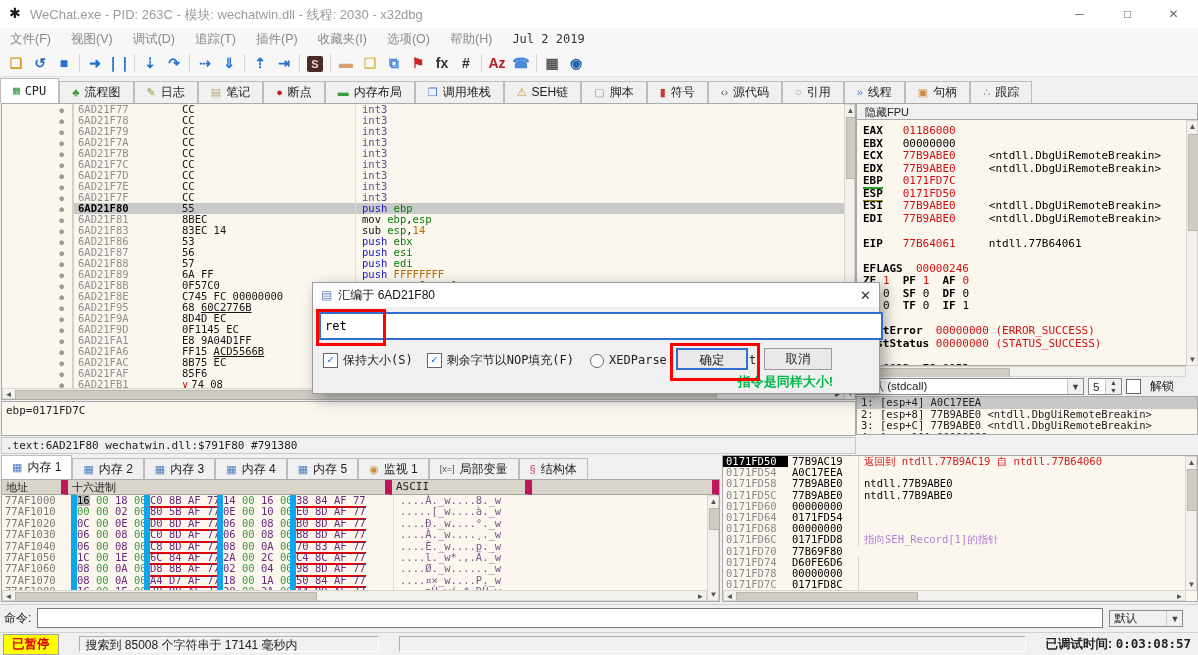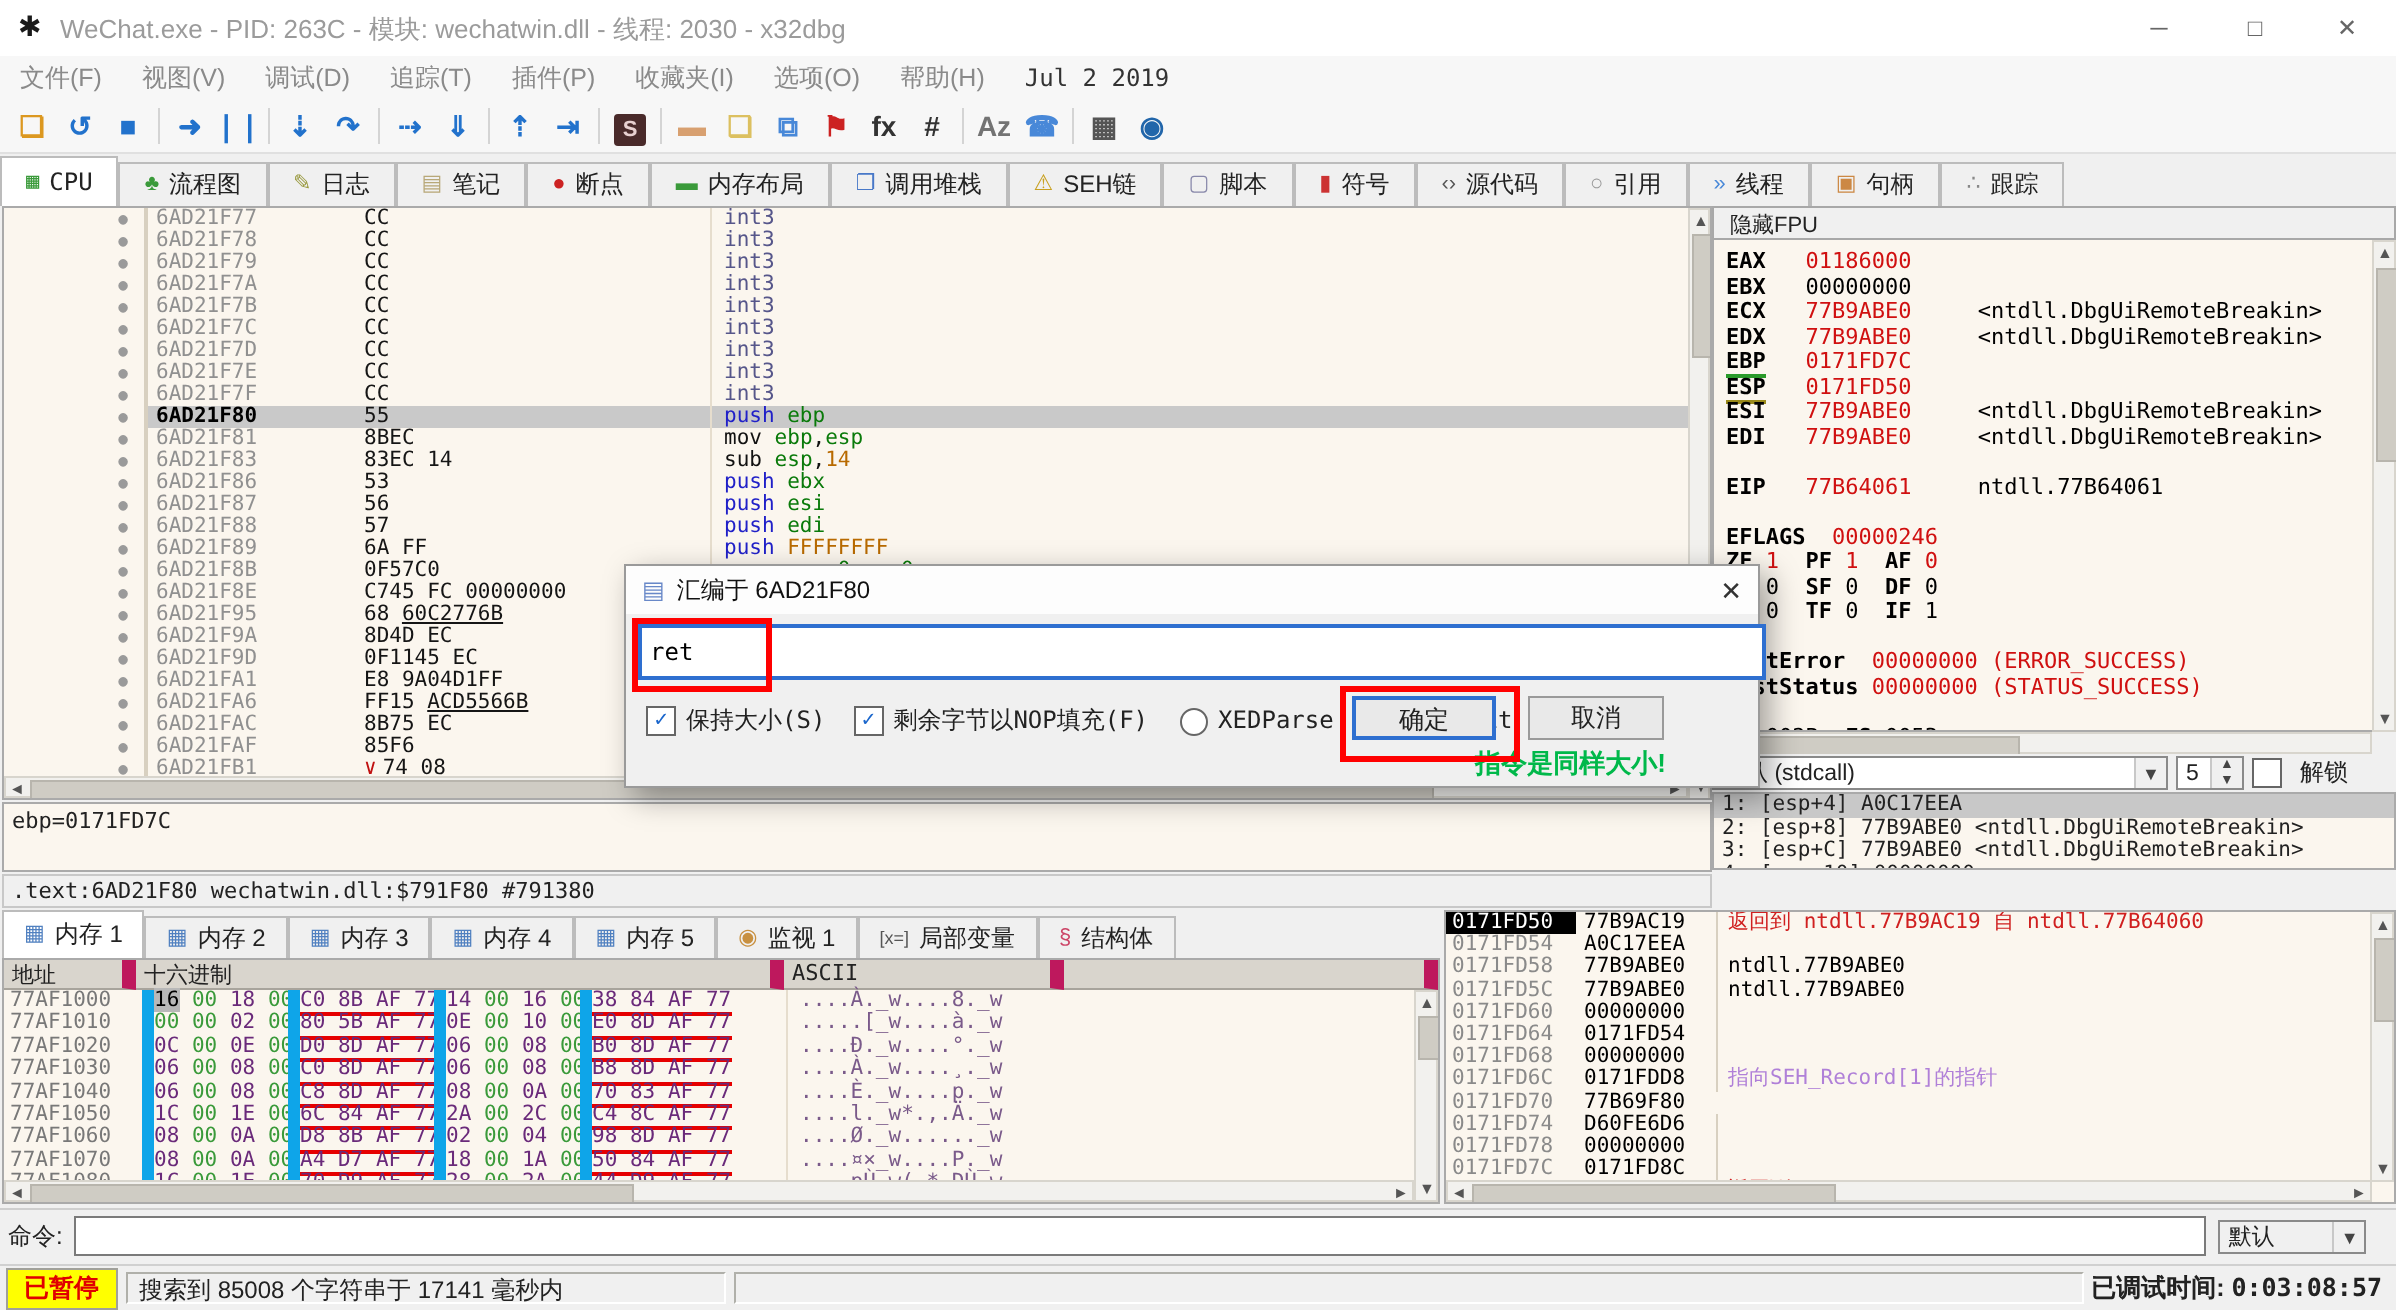--- a/index.html
+++ b/index.html
@@ -81,21 +81,21 @@
   #stackpane{left:722px;top:455px;width:476px;height:147px}
   .sr{display:flex;height:11.2px;line-height:11.2px;font-size:10.5px;white-space:pre}
   .sa{width:62px;padding-left:3px;color:#8a8a8a}
   .sa.sel{background:#000;color:#fff}
   .sv{width:66px;color:#000;padding-left:4px}
   .sc{flex:1;border-left:1px solid #d8d0c0;padding-left:5px}
   .cc-red{color:#d02020}.cc-pur{color:#b080d8}.cc-blk{color:#000}
   
   #cmdbar{left:0;top:604px;width:1198px;height:27px;background:#f0f0f0;border-top:1px solid #cfcfcf;display:flex;align-items:center;gap:6px;padding:0 4px;box-sizing:border-box}
   #cmdinput{width:1058px;height:18px;border:1px solid #7a7a7a;background:#fff;font-size:12px;padding:0 3px}
-  #statusbar{left:0;top:632px;width:1198px;height:23px;background:#f0f0f0;border-top:1px solid #d0d0d0;display:flex;align-items:center;gap:4px;padding:0 3px;box-sizing:border-box}
+  #statusbar{left:0;top:632px;width:1198px;height:23px;background:#f0f0f0;border-top:1px solid #d0d0d0;display:flex;align-items:center;gap:20px;padding:0 3px;box-sizing:border-box}
   #statusstate{background:#ffff00;color:#e00000;font-weight:bold;border:1px solid #a0a09a;padding:1px 8px;font-size:12.5px}
   .sunken{border:1px solid #b0b0aa;border-right-color:#fff;border-bottom-color:#fff;height:16px;line-height:16px;font-size:12px;padding:0 6px;box-sizing:border-box}
   #statustime{font-weight:bold;font-size:12.5px;margin-left:auto;padding-right:4px}
   
   #dlg{left:312px;top:282px;width:566px;height:110px;background:#f0f0f0;border:1px solid #9a9a9a;box-shadow:5px 5px 14px rgba(0,0,0,.35);z-index:50}
   #dlgtitle{height:24px;background:#fdfdfd;display:flex;align-items:center;padding:0 8px;gap:6px;font-size:12px;color:#111}
   #dlgclose{margin-left:auto;color:#333;font-size:13px}
   #dlginput{position:absolute;left:6px;top:29px;width:552px;height:24px;border:2px solid #2e6fd0;background:#fff;font-family:"DejaVu Sans Mono",monospace;font-size:12px;padding:0 4px;box-sizing:content-box}
   .redbox{position:absolute;border:3px solid #ff0000;background:transparent;z-index:60;pointer-events:none}
   #dlgrow{position:absolute;left:10px;top:66px;width:546px;height:22px;display:flex;align-items:center;font-size:12px;font-family:"DejaVu Sans Mono",monospace}
@@ -138,21 +138,21 @@
     <div class="tbsep"></div>
     <span class="tbi"><span class="sbox">S</span></span>
     <div class="tbsep"></div>
     <span class="tbi" style="color: rgb(216, 160, 112);">▬</span>
     <span class="tbi" style="color: rgb(220, 192, 96);">❑</span>
     <span class="tbi" style="color: rgb(72, 136, 216);">⧉</span>
     <span class="tbi" style="color: rgb(204, 34, 34);">⚑</span>
     <span class="tbi" style="color: rgb(51, 51, 51);">fx</span>
     <span class="tbi" style="color: rgb(51, 51, 51);">#</span>
     <div class="tbsep"></div>
-    <span class="tbi" style="color: #737373;">Az</span>
+    <span class="tbi" style="color: #b91c1c;">Az</span>
     <span class="tbi" style="color: rgb(72, 136, 216);">☎</span>
     <div class="tbsep"></div>
     <span class="tbi" style="color: rgb(85, 85, 85);">▦</span>
     <span class="tbi" style="color: rgb(34, 102, 170);">◉</span>
   </div>
 <div class="abs" id="tabbar">
     <div class="vtab active">
       <span class="ic" style="color: rgb(58, 154, 58);">▦</span>
       <span>CPU</span>
     </div>

